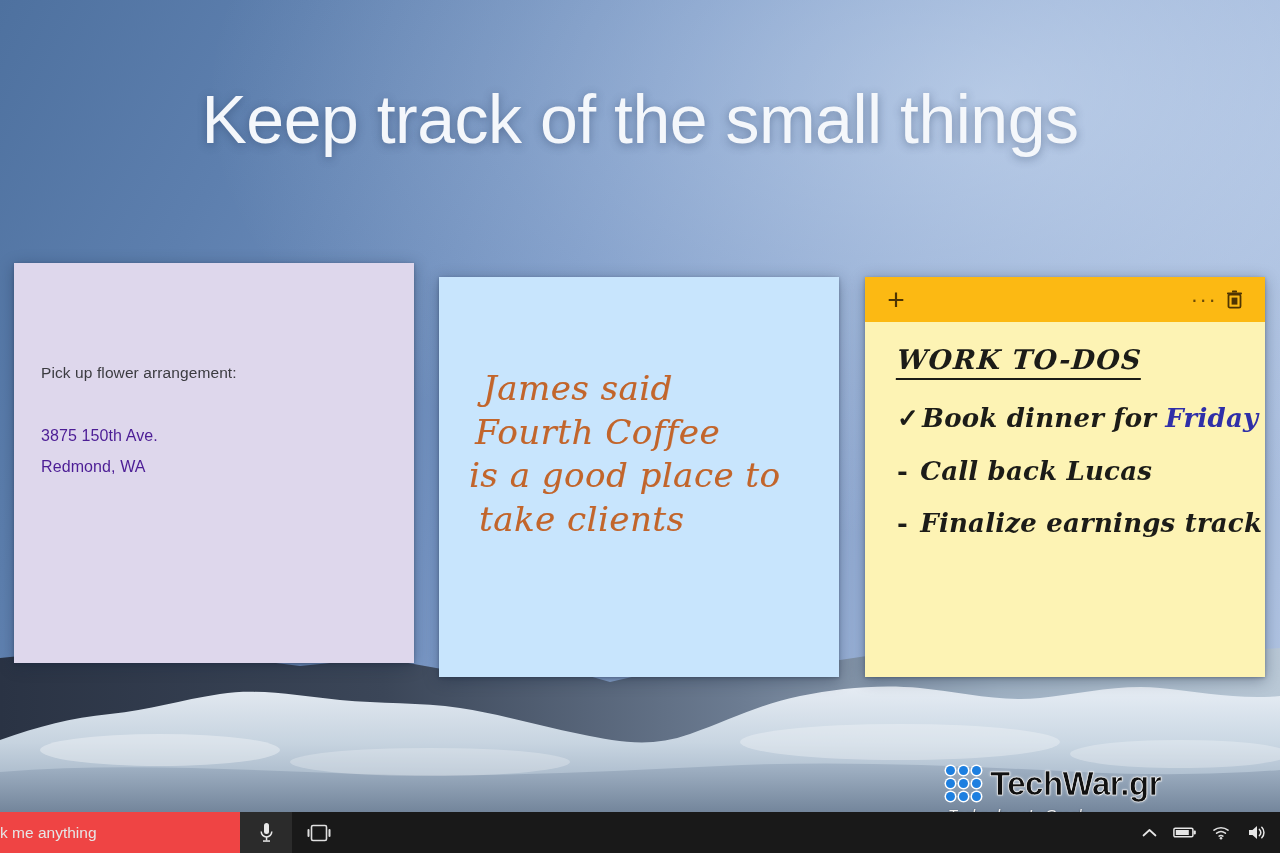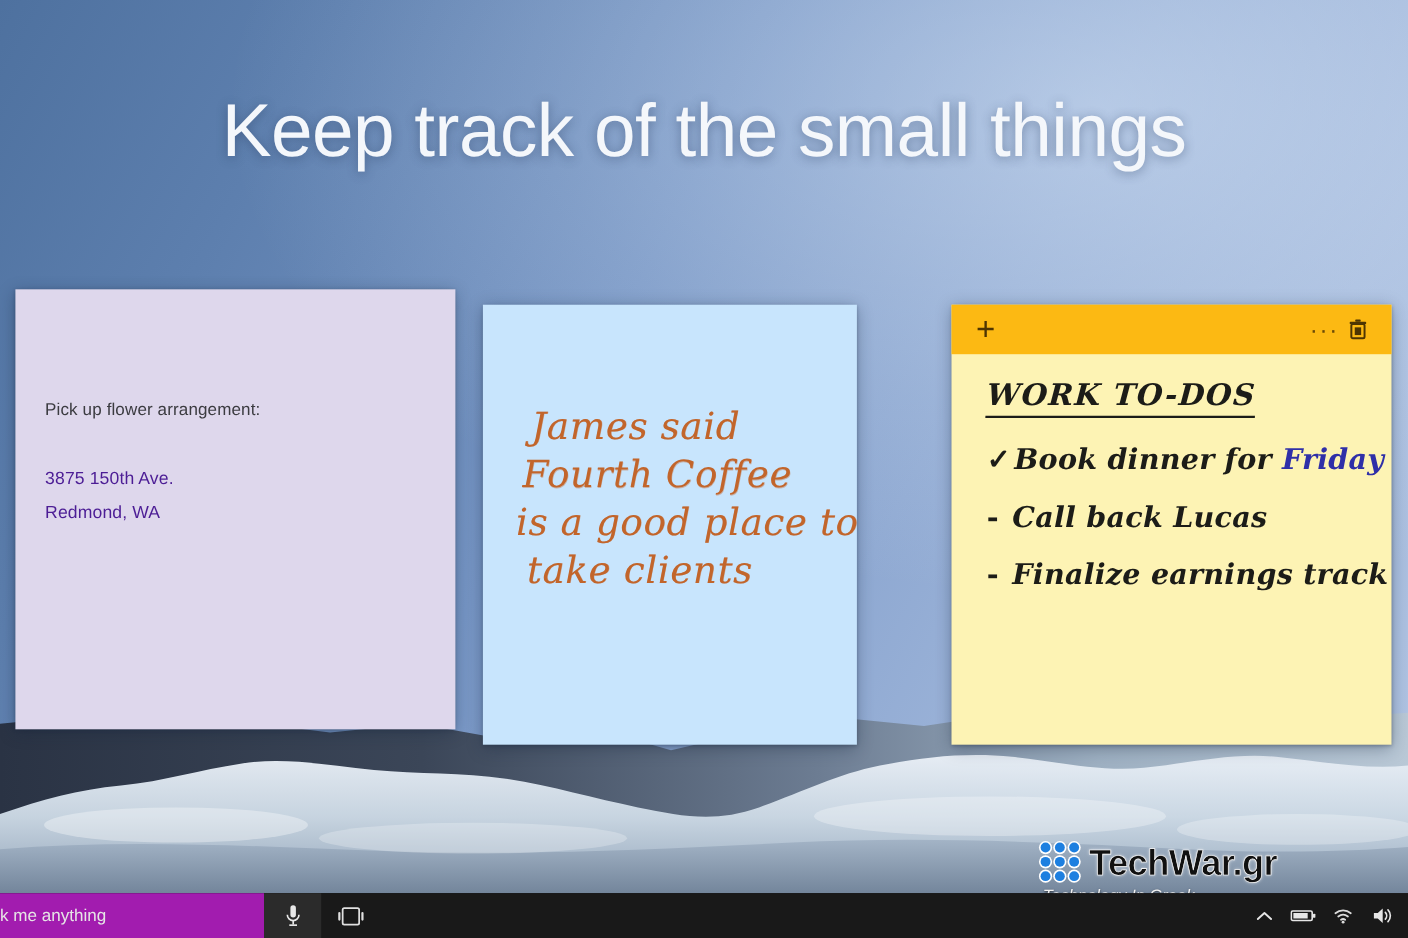--- a/index.html
+++ b/index.html
@@ -55,21 +55,21 @@
     padding:100px 0 0 27px;
   }
   .purple-line-title {
     font-size:15.5px; color:#3b3b40; line-height:1.3; letter-spacing:0.1px;
   }
   .purple-addr {
     margin-top:38px; font-size:16px; color:#4c1d95; line-height:1.92; letter-spacing:0.1px;
   }
 
   #note-blue {
-    left:439px; top:277px; width:340px; height:400px;
+    left:439px; top:277px; width:400px; height:400px;
     background:#c8e5fd;
     padding:90px 0 0 30px;
   }
   .ink-orange {
     font-family:"DejaVu Serif", serif;
     color:#c2652b;
     font-size:34px;
     line-height:1.28;
     font-style:italic;
     font-weight:400;
@@ -149,21 +149,21 @@
     text-shadow:0 1px 2px rgba(0,0,0,0.8);
   }
 
   
   #taskbar {
     position:absolute; left:0; bottom:0; width:1280px; height:41px;
     background:#191919;
     display:flex; align-items:center;
   }
   #search-box {
-    width:240px; height:41px; background:#a21caf;
+    width:240px; height:41px; background:#ef4444;
     display:flex; align-items:center; padding-left:0px;
   }
   #search-text {
     color:#e6e6e6; font-size:15.5px; margin-left:0px; white-space:nowrap;
   }
   #mic-btn {
     width:52px; height:41px; background:#2b2b2b;
     display:flex; align-items:center; justify-content:center; cursor:pointer;
   }
   #taskview-btn {

